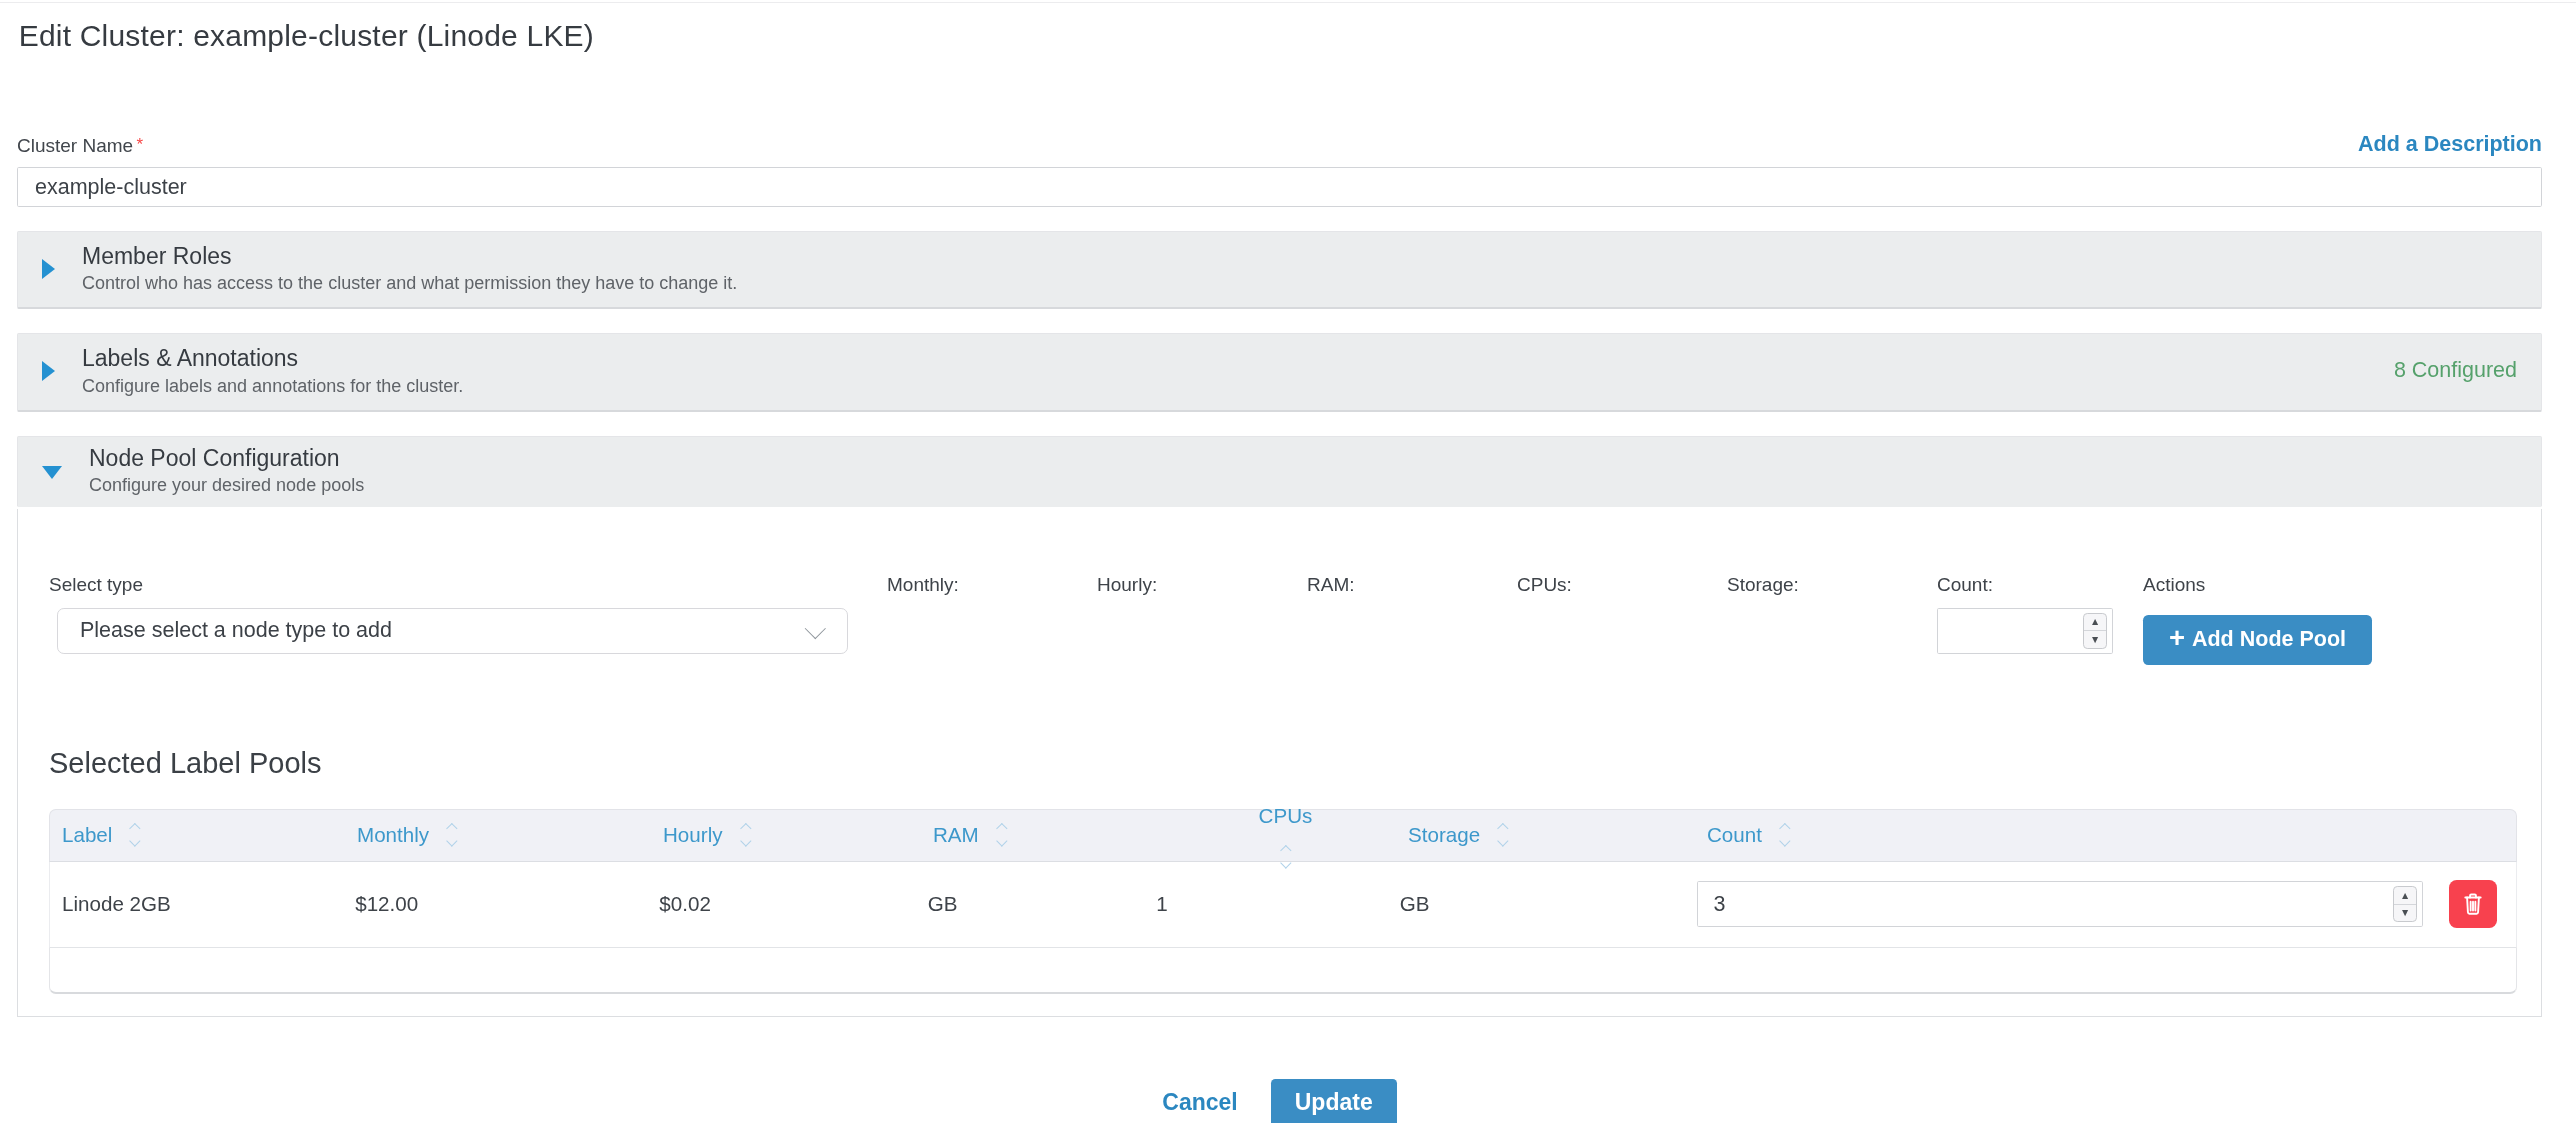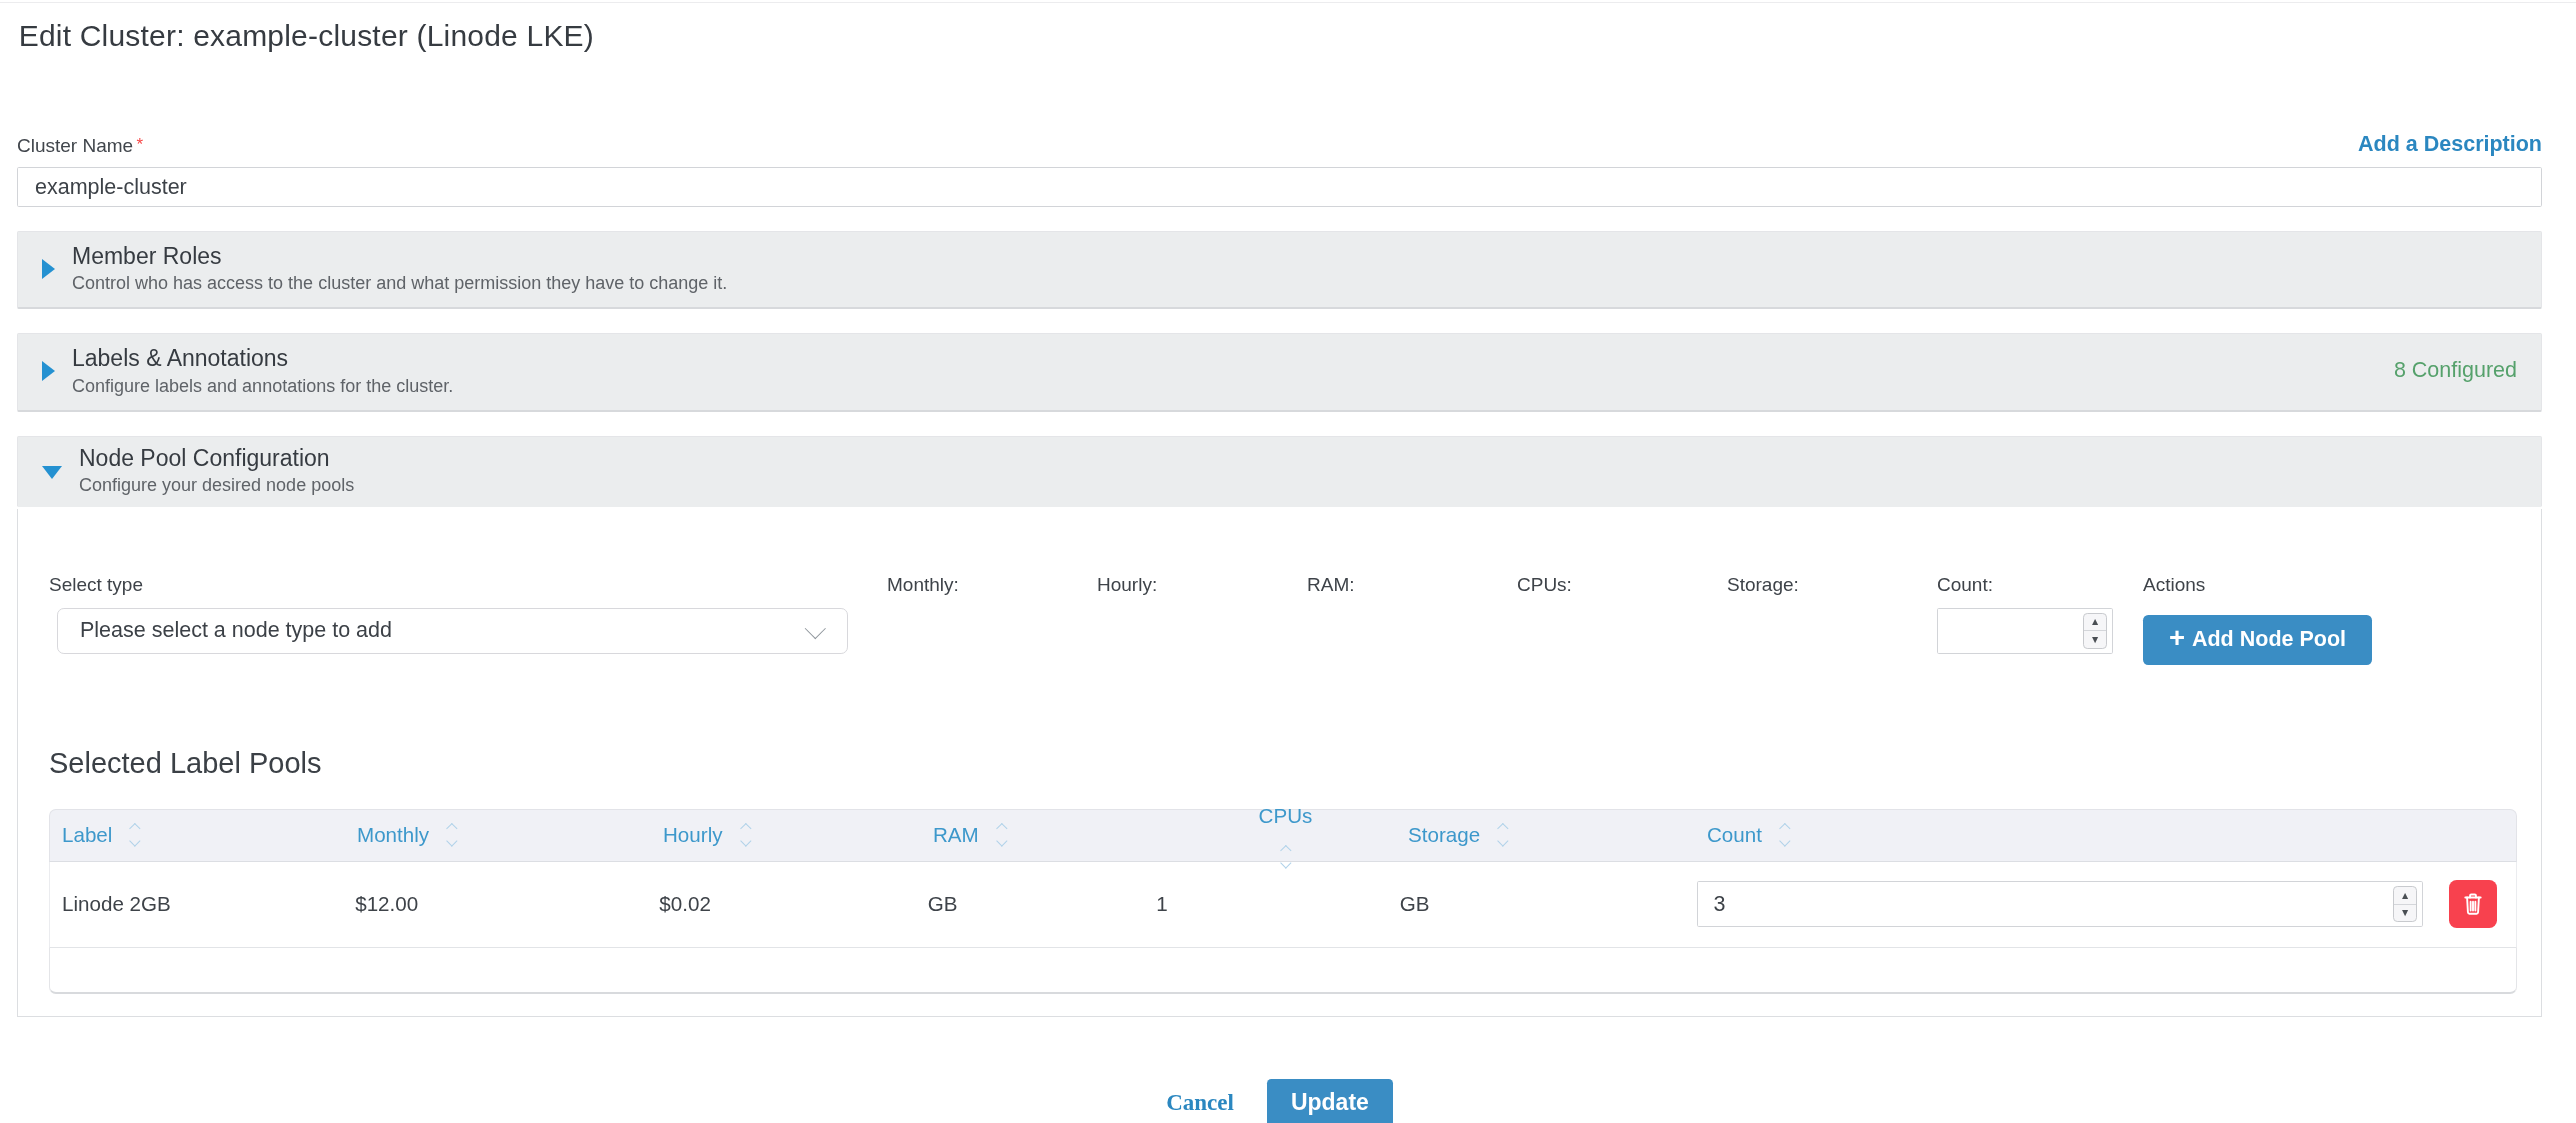--- a/index.html
+++ b/index.html
@@ -19,21 +19,21 @@
   .desc-link { font-size: 21.5px; font-weight: 700; color: #2b87c0; cursor: pointer; }
 
   .text-input { display: block; width: 100%; height: 40px; margin-top: 10.3px; border: 1.7px solid #d2d4d8;
                 border-radius: 1.7px; font-size: 21.5px; color: #3d4248; padding: 0 17px;
                 font-family: "Liberation Sans", "DejaVu Sans", sans-serif; outline: none; background: #fff; }
 
   
   .accordion { margin-top: 24px; background: #ebedee; border: 1.7px solid #e4e5e8; border-bottom: 2.6px solid #d7d9dc;
                border-radius: 1.7px; padding: 11px 24px 13px 24px; display: flex; align-items: center;
                justify-content: space-between; cursor: pointer; min-height: 70px; }
-  .acc-left { display: flex; align-items: center; gap: 17px; }
+  .acc-left { display: flex; align-items: center; gap: 27px; }
   .tri-right { width: 0; height: 0; border-top: 10.3px solid transparent; border-bottom: 10.3px solid transparent;
                border-left: 13.7px solid #2491d1; }
   .tri-down { width: 0; height: 0; border-left: 10.3px solid transparent; border-right: 10.3px solid transparent;
               border-top: 13.7px solid #2491d1; margin-top: 3.4px; }
   .acc-title { font-size: 23px; color: #363b41; line-height: 27.5px; }
   .acc-sub { font-size: 18px; color: #5f6368; line-height: 22px; margin-top: 1.7px; }
   .acc-badge { font-size: 21.5px; color: #55a16b; }
 
   
   .acc-expanded { border-bottom: none; margin-bottom: 2px; min-height: 60px; padding-top: 8.6px; padding-bottom: 10.3px; }
@@ -93,21 +93,21 @@
   .count-cell { display: flex; align-items: center; gap: 26px; padding-right: 19px; }
   .btn-delete { width: 48px; height: 48px; background: #f8414e; border: none; border-radius: 7.7px;
                 display: flex; align-items: center; justify-content: center; cursor: pointer; flex: none; }
 
   .pt-foot { height: 46px; background: #fff; border: 0.9px solid #e4e5e8; border-top: none;
              border-bottom: 2.6px solid #d8dadd; border-radius: 0 0 6.9px 6.9px; }
 
   
   .actions-bar { display: flex; justify-content: center; align-items: center; gap: 33px; margin-top: 62px; }
   .cancel-link { font-size: 23px; font-weight: 700; color: #2b87c0; cursor: pointer; background: none; border: none;
-                 font-family: Liberation Serif, serif; }
+                 font-family: Liberation Sans, sans-serif; }
   .btn-update { height: 48px; min-width: 115px; background: #3a8dc4; color: #fff; border: none; border-radius: 4.3px;
                 font-size: 23px; font-weight: 700; padding: 0 24px; cursor: pointer;
                 font-family: "Liberation Sans", "DejaVu Sans", sans-serif; }
 </style>
 </head>
 <body>
 
 <div class="top-rule"></div>
 
 <div class="container">

